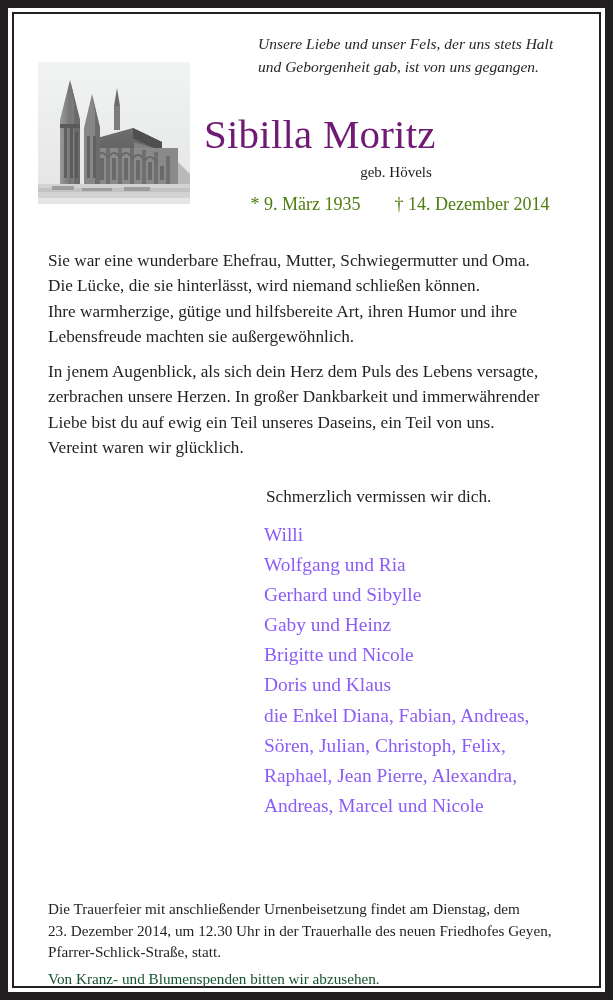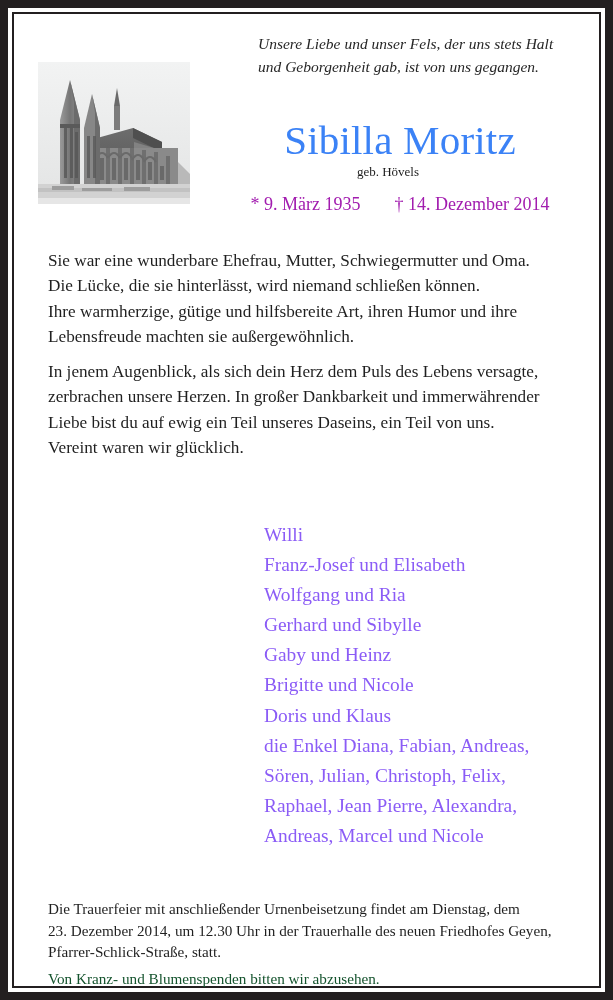--- a/index.html
+++ b/index.html
@@ -72,47 +72,47 @@
     height: 142px;
     overflow: hidden;
     background: #e9eaea;
   }
   .photo svg { display: block; width: 152px; height: 142px; }
 
   
   .name {
     position: absolute;
     left: 190px;
-    top: 103px;
+    top: 97px;
     width: 392px;
-    text-align: center;
+    text-align: left;
     font-size: 41px;
     line-height: 46px;
     letter-spacing: 0.2px;
-    color: #3b82f6;
+    color: #701a75;
   }
   .maiden {
     position: absolute;
-    left: 178px;
+    left: 186px;
     top: 148px;
     width: 392px;
     text-align: center;
-    font-size: 13px;
+    font-size: 15px;
     line-height: 20px;
     color: #1c1c1c;
   }
   .dates {
     position: absolute;
     left: 190px;
     top: 178px;
     width: 392px;
     text-align: center;
     font-size: 18px;
     line-height: 24px;
-    color: #a21caf;
+    color: #4d7c0f;
   }
   .dates .birth { margin-right: 34px; }
 
   
   .para {
     position: absolute;
     left: 34px;
     width: 552px;
     font-size: 17.2px;
     line-height: 25.4px;
@@ -280,23 +280,23 @@
           <span class="line">Lebensfreude machten sie außergewöhnlich.</span>
         </div>
 
         <div class="para para-2">
           <span class="line">In jenem Augenblick, als sich dein Herz dem Puls des Lebens versagte,</span>
           <span class="line">zerbrachen unsere Herzen. In großer Dankbarkeit und immerwährender</span>
           <span class="line">Liebe bist du auf ewig ein Teil unseres Daseins, ein Teil von uns.</span>
           <span class="line">Vereint waren wir glücklich.</span>
         </div>
 
+        <div class="mourn-intro">Schmerzlich vermissen wir dich.</div>
         <div class="mourners">
           <span class="m-line">Willi</span>
-          <span class="m-line">Franz-Josef und Elisabeth</span>
           <span class="m-line">Wolfgang und Ria</span>
           <span class="m-line">Gerhard und Sibylle</span>
           <span class="m-line">Gaby und Heinz</span>
           <span class="m-line">Brigitte und Nicole</span>
           <span class="m-line">Doris und Klaus</span>
           <span class="m-line">die Enkel Diana, Fabian, Andreas,</span>
           <span class="m-line">Sören, Julian, Christoph, Felix,</span>
           <span class="m-line">Raphael, Jean Pierre, Alexandra,</span>
           <span class="m-line">Andreas, Marcel und Nicole</span>
         </div>

